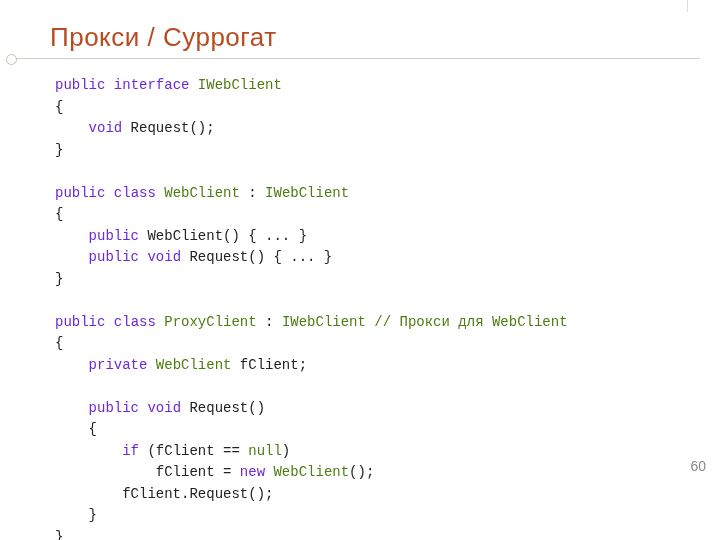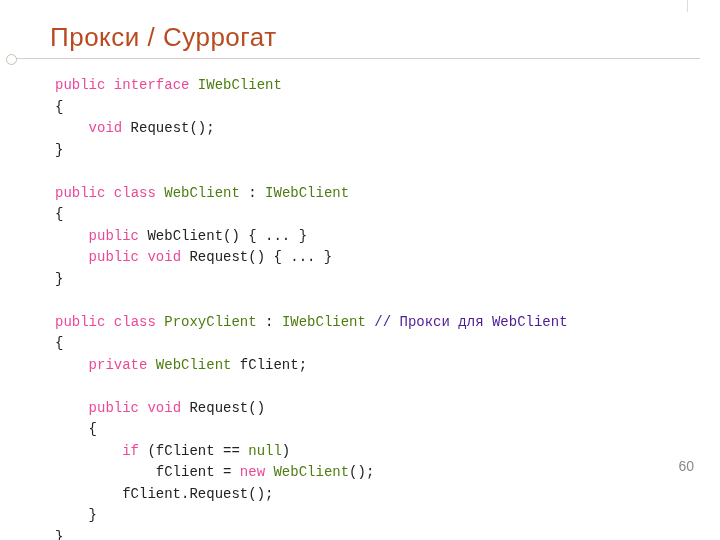--- a/index.html
+++ b/index.html
@@ -60,26 +60,26 @@
   .code {
     position: absolute;
     left: 55px;
     top: 75px;
     font-family: Consolas, "Courier New", monospace;
     font-size: 14px;
     line-height: 21.5px;
     white-space: pre;
     color: #222;
   }
-  .kw   { color: #ec4899; }   
+  .kw   { color: #6d28d9; }   
   .type { color: #4d7c0f; }   
-  .cmt  { color: #4c1d95; }   
+  .cmt  { color: #4d7c0f; }   
   .pnum {
     position: absolute;
-    right: 26px;
+    right: 14px;
     bottom: 14px;
     font-size: 14px;
     color: #8a8a8a;
   }
 </style>
 </head>
 <body>
 
 <div class="slide">
 

